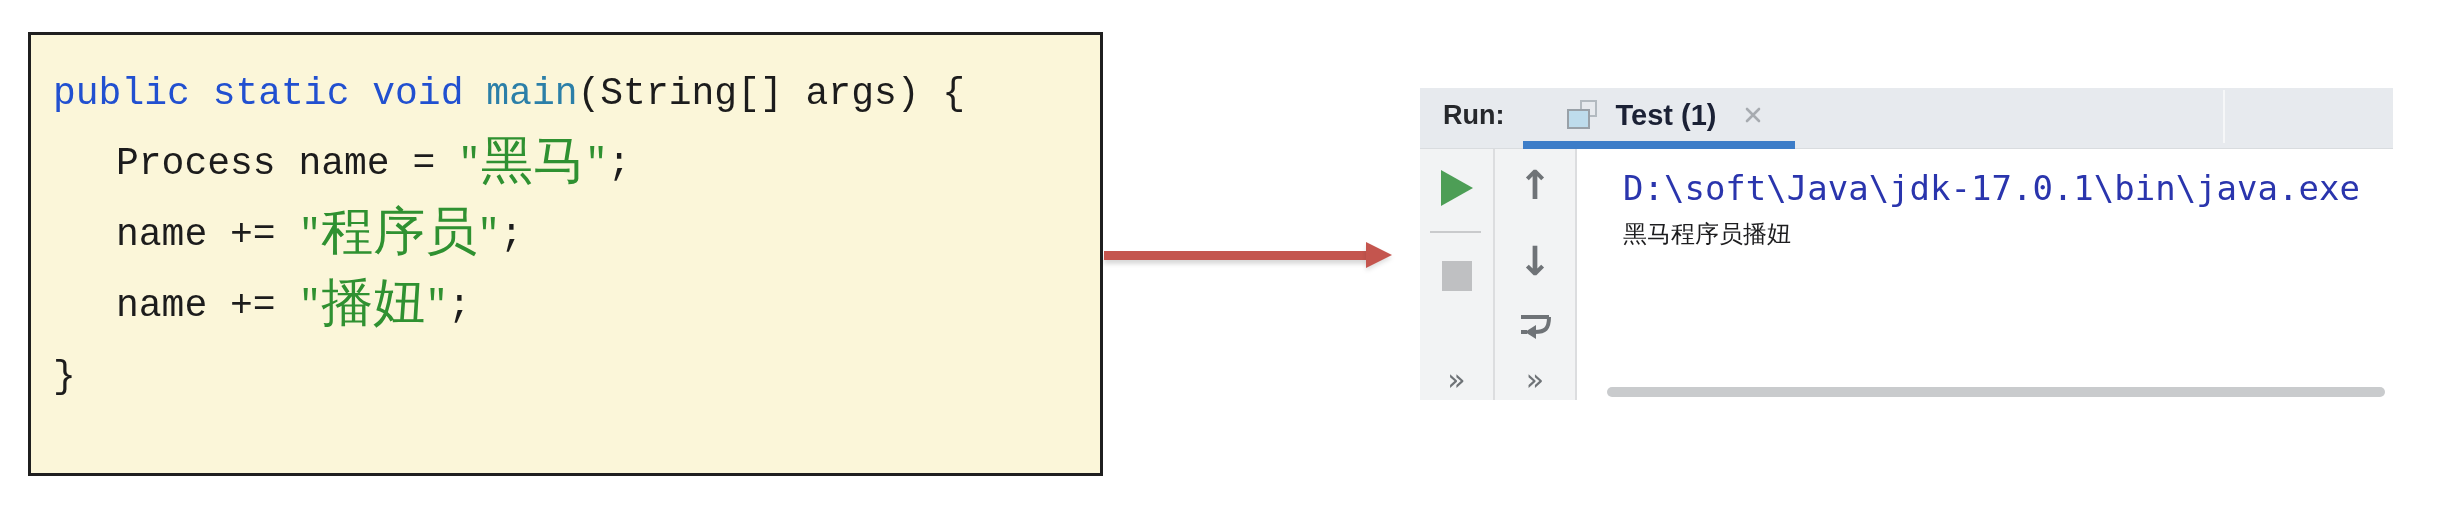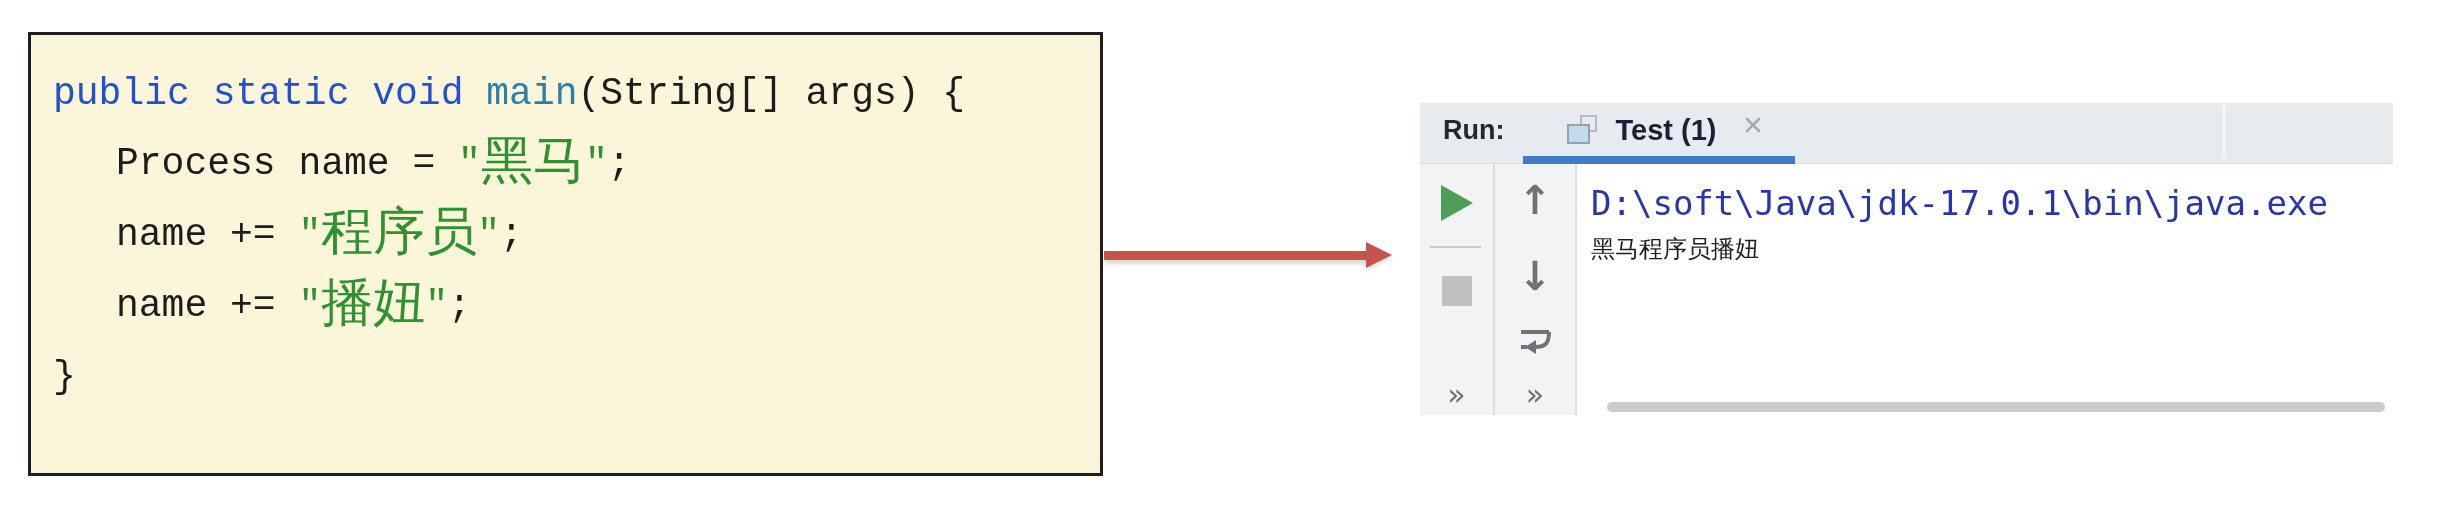--- a/index.html
+++ b/index.html
@@ -34,28 +34,28 @@
     background:var(--arrow-red,#C4554E); box-shadow:0 4px 4px rgba(0,0,0,0.15);
   }
   .arrow-head {
     position:absolute; right:0; top:0; width:0; height:0;
     border-left:26px solid var(--arrow-red,#C4554E);
     border-top:13px solid transparent; border-bottom:13px solid transparent;
     filter:drop-shadow(0 3px 2px rgba(0,0,0,0.12));
   }
 
   
-  .run-panel { position:absolute; left:1420px; top:103px; width:973px; height:312px; }
+  .run-panel { position:absolute; left:1420px; top:88px; width:973px; height:312px; }
   .rp-header {
     position:relative; height:61px; background:var(--header-bg,#E7EAEE);
     display:flex; align-items:center; box-sizing:border-box;
     padding-bottom:6px; border-bottom:1px solid #d9dcdf;
   }
   .run-label { margin-left:23px; font-size:27px; font-weight:600; color:#26282c; }
-  .tab { display:flex; align-items:flex-start; margin-left:62px; cursor:default; }
+  .tab { display:flex; align-items:center; margin-left:62px; cursor:default; }
   .tab-icon { position:relative; width:32px; height:32px; margin-right:17px; }
   .tab-icon-back {
     position:absolute; right:1px; top:1px; width:17px; height:17px;
     border:2px solid #b3bac0; box-sizing:border-box; background:transparent;
   }
   .tab-icon-front {
     position:absolute; left:1px; bottom:2px; width:23px; height:20px;
     border:2px solid #99a1a8; box-sizing:border-box; background:#bedcec;
   }
   .tab-label { font-size:29px; font-weight:600; color:#1b2135; }
@@ -86,21 +86,21 @@
   }
   .arrow-btn {
     position:absolute; left:0; right:0; text-align:center;
     font-family:"DejaVu Sans",sans-serif; font-size:40px; line-height:40px;
     font-weight:600; color:var(--icon-gray,#6F7377); cursor:pointer;
   }
   .arrow-up { top:16px; } .arrow-down { top:92px; }
   .softwrap-btn { position:absolute; top:162px; left:50%; transform:translateX(-50%); cursor:pointer; }
 
   .console { position:absolute; left:157px; top:0; right:0; bottom:0; background:#ffffff; }
-  .console-output { padding:16px 0 0 14px; }
+  .console-output { padding:16px 0 0 46px; }
   .con-line {
     font-family:"DejaVu Sans Mono",monospace; font-size:34px;
     height:46px; line-height:46px; white-space:pre;
   }
   .con-info   { color:var(--console-blue,#2A35AD); }
   .con-output { color:var(--console-text,#1D1D1F); font-size:24px; }
   .h-scrollbar {
     position:absolute; left:30px; right:8px; bottom:3px; height:10px;
     background:#c9cbcd; border-radius:5px; cursor:pointer;
   }

